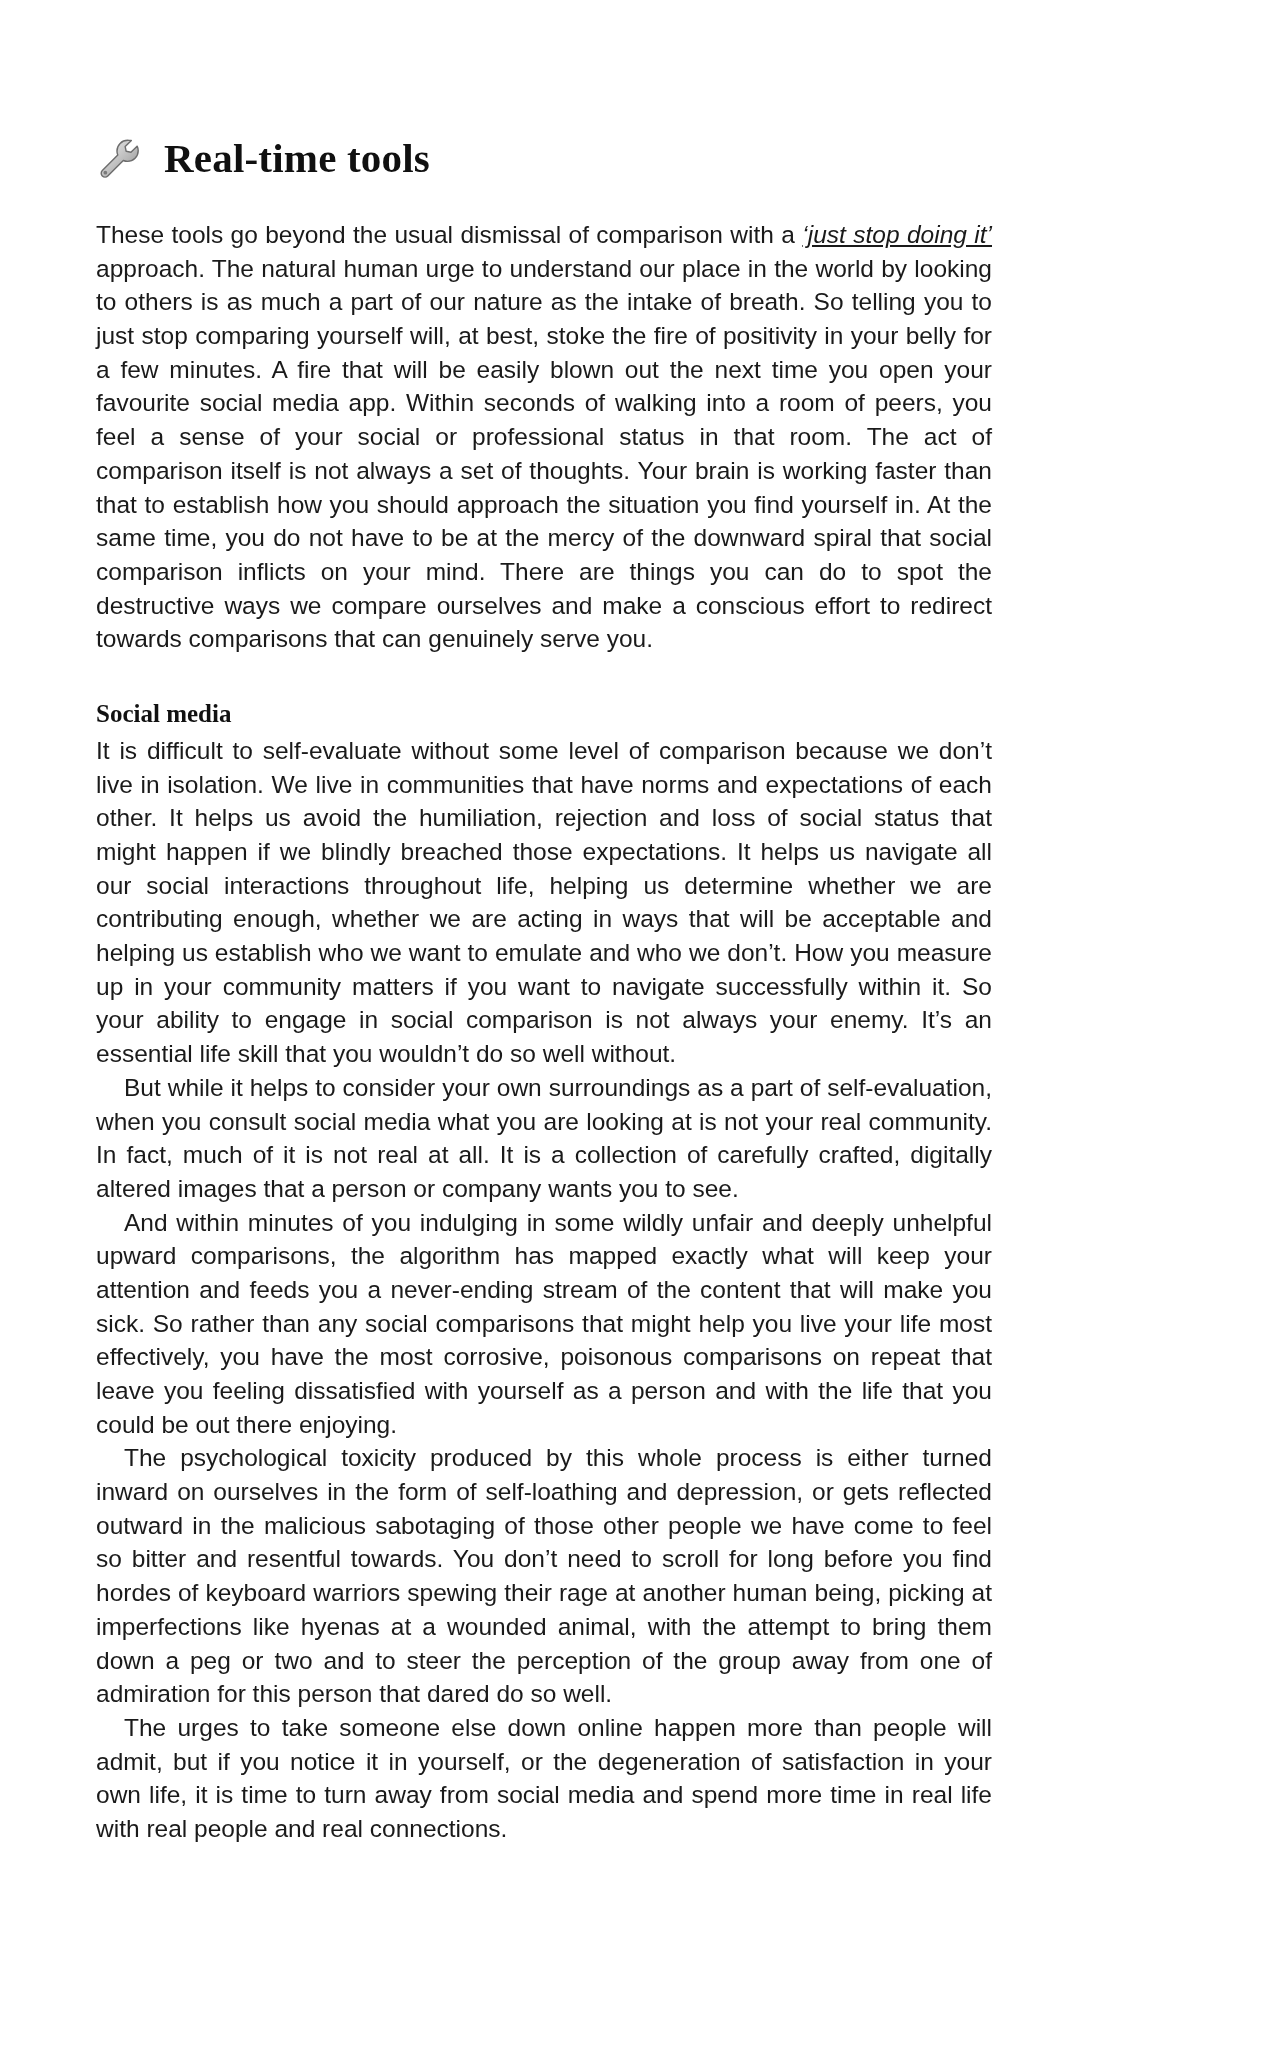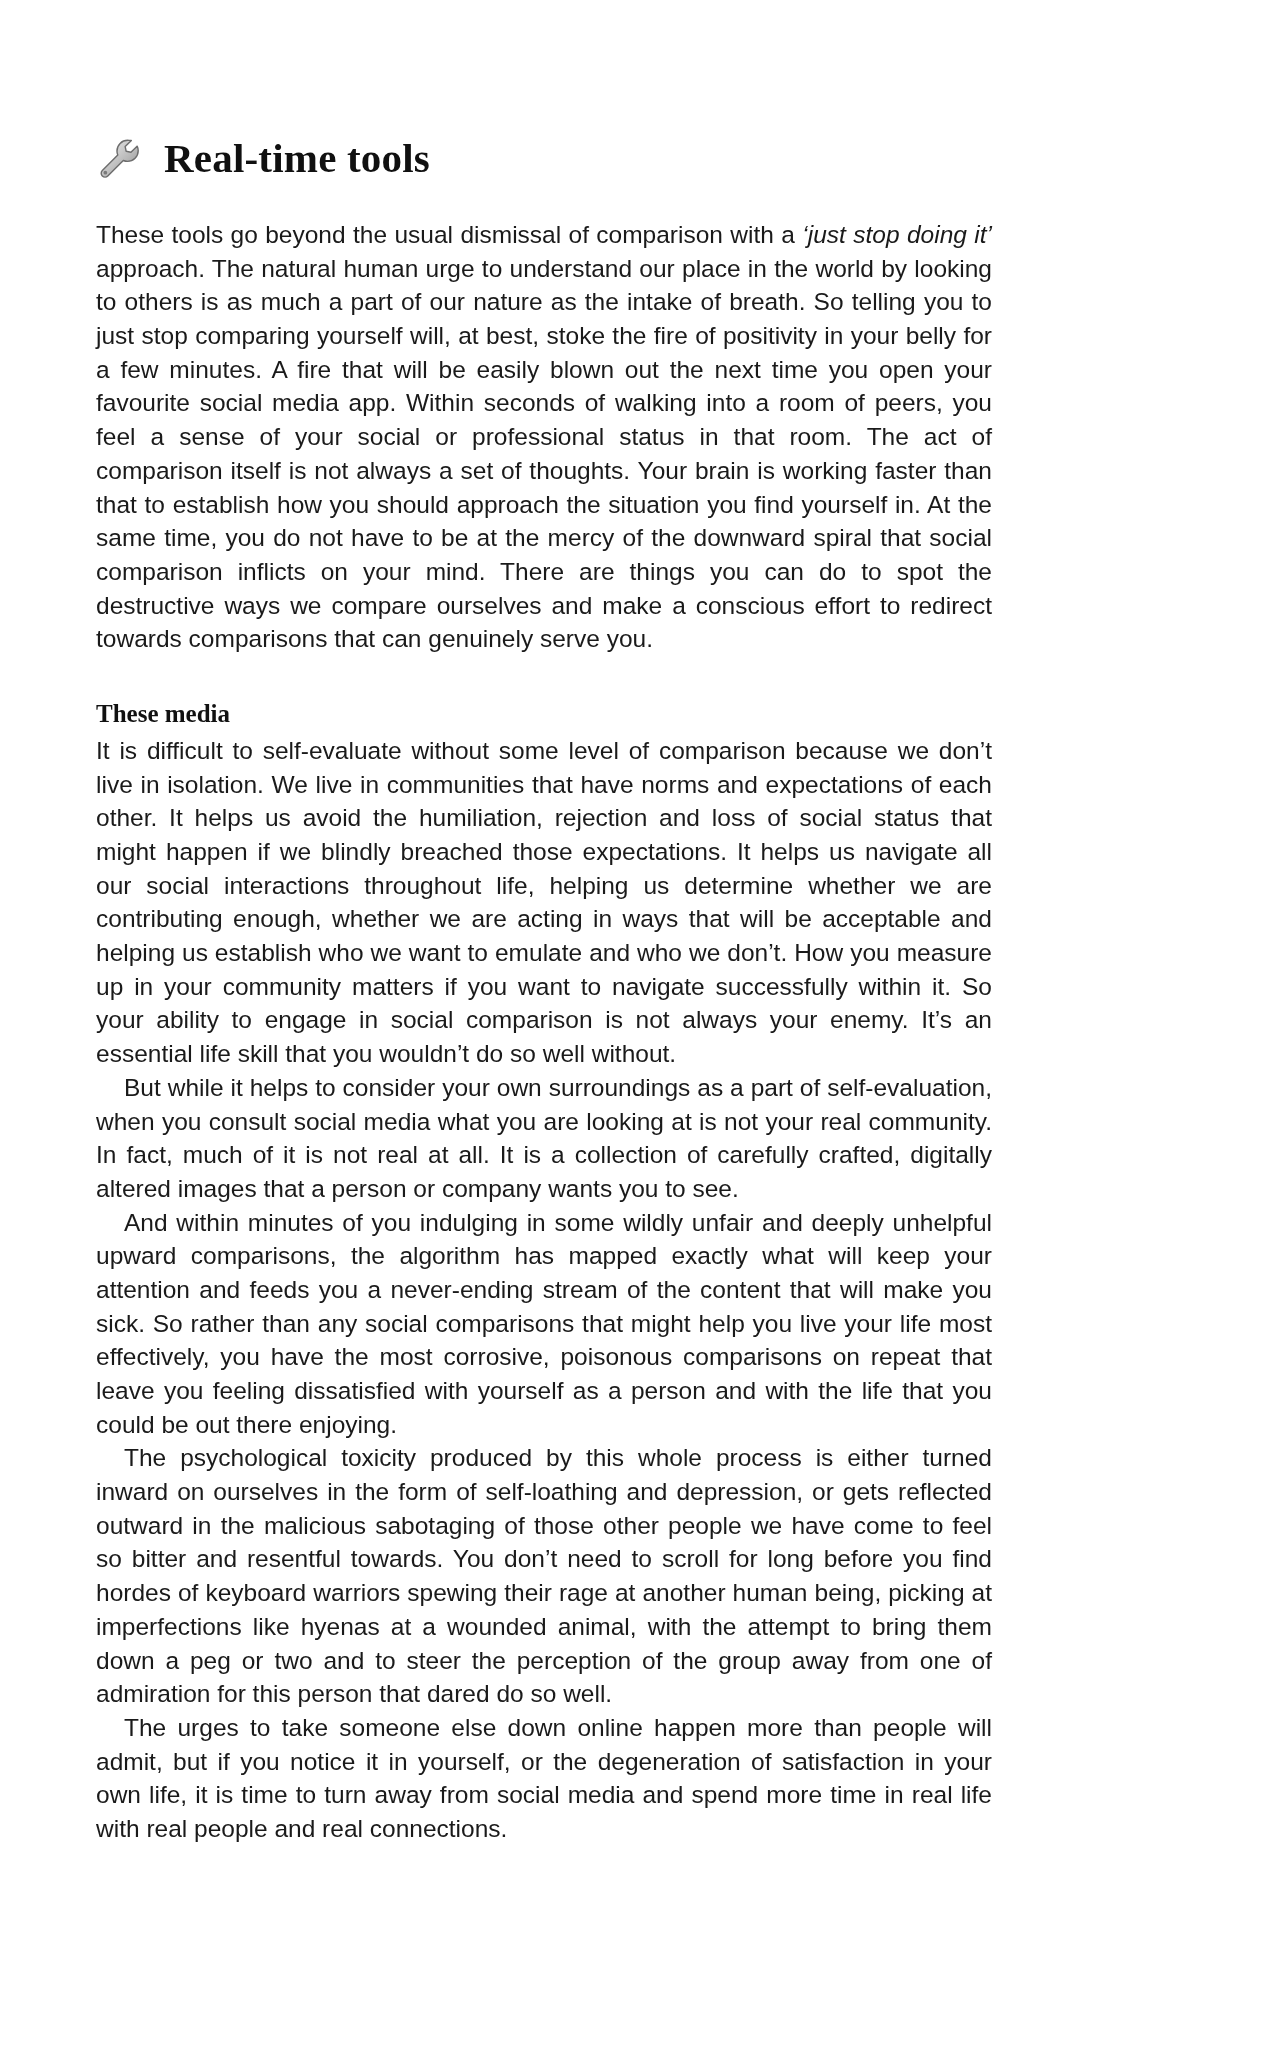--- a/index.html
+++ b/index.html
@@ -52,20 +52,21 @@
     hyphens: none;
   }
   p.indent {
     text-indent: 28px;
   }
   .lead {
     margin-bottom: 44px;
   }
   em.quote {
     font-style: italic;
+    text-decoration: underline;
   }
   h2.section {
     font-family: "Liberation Serif", serif;
     font-size: 30px;
     font-weight: 400;
     color: #111;
     margin: 0 0 10px 0;
     letter-spacing: 0.1px;
   }
   h3.subsection {
@@ -102,21 +103,21 @@
         </defs>
         <path d="M44 6c-8.2 0-14.8 6.6-14.8 14.8 0 2 .4 3.9 1.1 5.6L8.8 48c-2.1 2.1-2.1 5.5 0 7.6 2.1 2.1 5.5 2.1 7.6 0l21.6-21.5c1.8.8 3.8 1.2 5.9 1.2C52.1 35.3 58.7 28.7 58.7 20.5c0-2.3-.5-4.5-1.5-6.4l-8.6 8.6-6.6-1.4-1.4-6.6 8.6-8.6C47.6 6.3 45.8 6 44 6z" fill="url(#wg)" stroke="#6d6d6d" stroke-width="2" stroke-linejoin="round"></path>
         <circle cx="13" cy="51" r="2.6" fill="#7a7a7a"></circle>
       </svg>
     </span>
     <div class="chapter-title">Real-time tools</div>
   </div>
 
   <p class="lead"><span>These tools go beyond the usual dismissal of comparison with a </span><em class="quote">‘just stop doing it’</em><span> approach. The natural human urge to understand our place in the world by looking to others is as much a part of our nature as the intake of breath. So telling you to just stop comparing yourself will, at best, stoke the fire of positivity in your belly for a few minutes. A fire that will be easily blown out the next time you open your favourite social media app. Within seconds of walking into a room of peers, you feel a sense of your social or professional status in that room. The act of comparison itself is not always a set of thoughts. Your brain is working faster than that to establish how you should approach the situation you find yourself in. At the same time, you do not have to be at the mercy of the downward spiral that social comparison inflicts on your mind. There are things you can do to spot the destructive ways we compare ourselves and make a conscious effort to redirect towards comparisons that can genuinely serve you.</span></p>
 
-  <h3 class="subsection">These media</h3>
+  <h3 class="subsection">Social media</h3>
 
   <p>It is difficult to self-evaluate without some level of comparison because we don’t live in isolation. We live in communities that have norms and expectations of each other. It helps us avoid the humiliation, rejection and loss of social status that might happen if we blindly breached those expectations. It helps us navigate all our social interactions throughout life, helping us determine whether we are contributing enough, whether we are acting in ways that will be acceptable and helping us establish who we want to emulate and who we don’t. How you measure up in your community matters if you want to navigate successfully within it. So your ability to engage in social comparison is not always your enemy. It’s an essential life skill that you wouldn’t do so well without.</p>
   <p class="indent">But while it helps to consider your own surroundings as a part of self-evaluation, when you consult social media what you are looking at is not your real community. In fact, much of it is not real at all. It is a collection of carefully crafted, digitally altered images that a person or company wants you to see.</p>
   <p class="indent">And within minutes of you indulging in some wildly unfair and deeply unhelpful upward comparisons, the algorithm has mapped exactly what will keep your attention and feeds you a never-ending stream of the content that will make you sick. So rather than any social comparisons that might help you live your life most effectively, you have the most corrosive, poisonous comparisons on repeat that leave you feeling dissatisfied with yourself as a person and with the life that you could be out there enjoying.</p>
   <p class="indent">The psychological toxicity produced by this whole process is either turned inward on ourselves in the form of self-loathing and depression, or gets reflected outward in the malicious sabotaging of those other people we have come to feel so bitter and resentful towards. You don’t need to scroll for long before you find hordes of keyboard warriors spewing their rage at another human being, picking at imperfections like hyenas at a wounded animal, with the attempt to bring them down a peg or two and to steer the perception of the group away from one of admiration for this person that dared do so well.</p>
   <p class="indent">The urges to take someone else down online happen more than people will admit, but if you notice it in yourself, or the degeneration of satisfaction in your own life, it is time to turn away from social media and spend more time in real life with real people and real connections.</p>
 
   <div class="copyright">Copyrighted material</div>
 </div>
 

